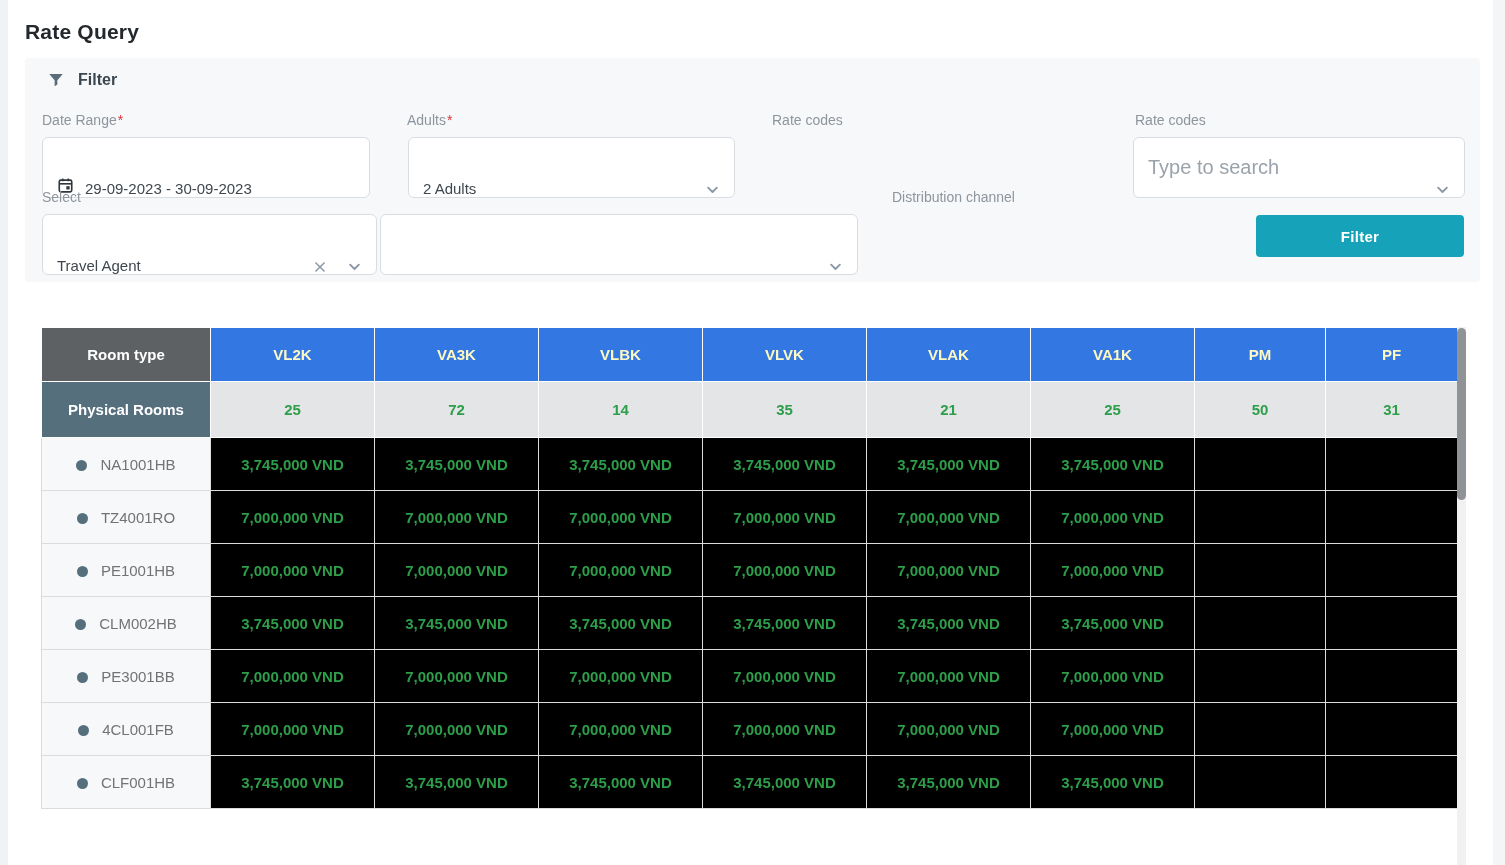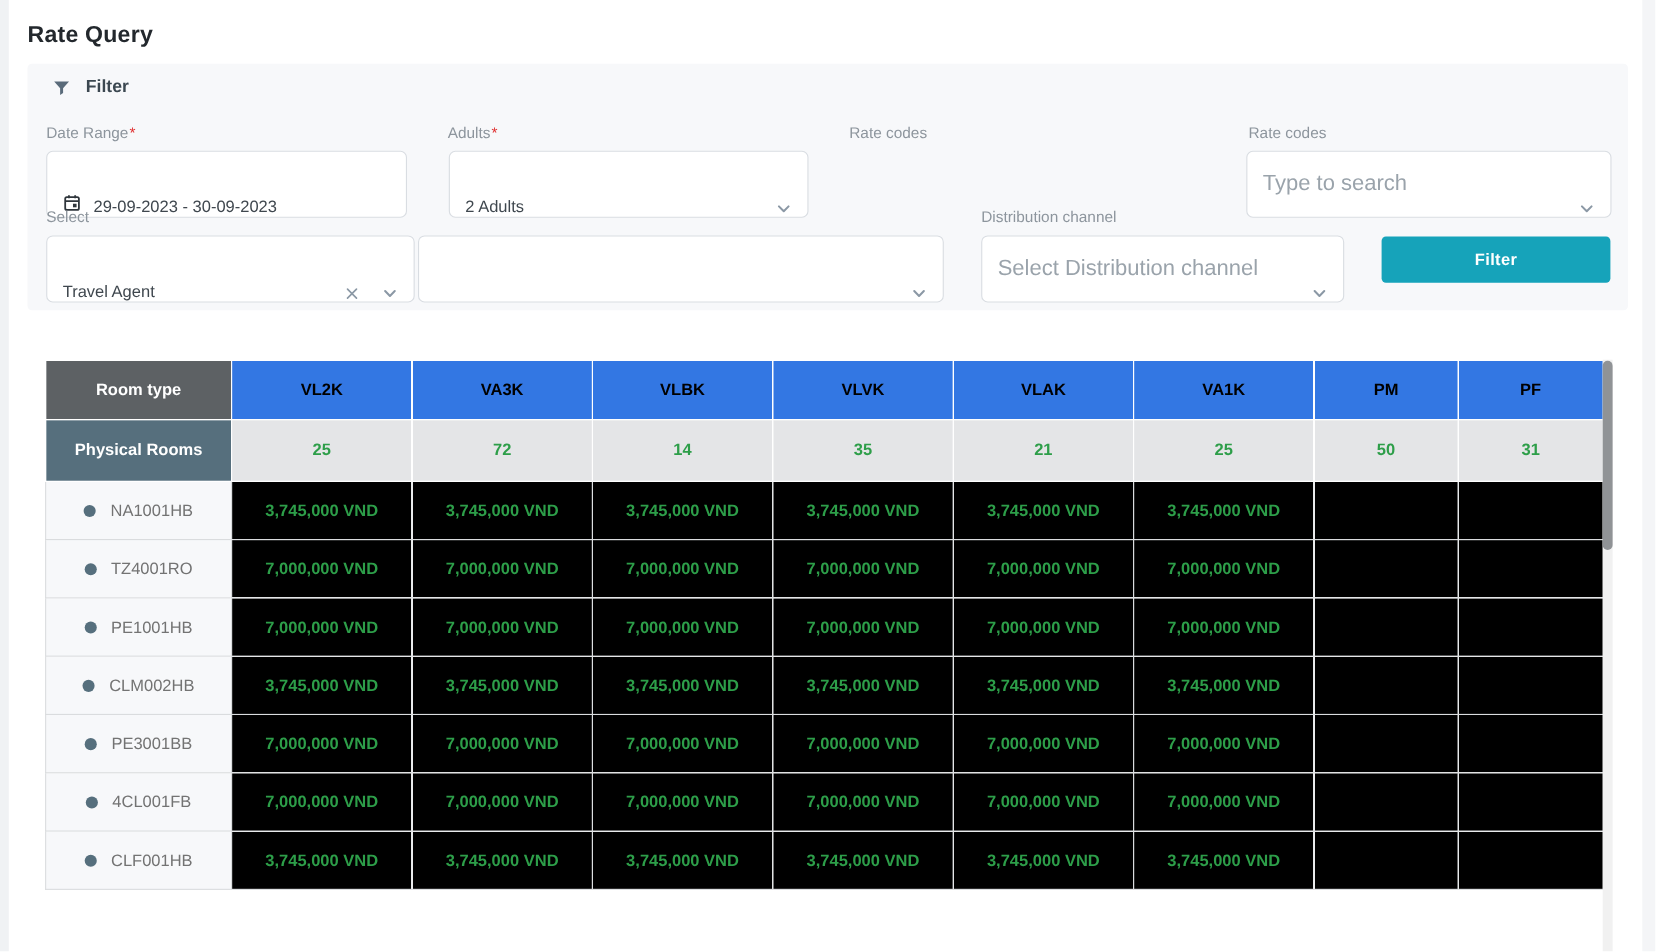--- a/index.html
+++ b/index.html
@@ -54,21 +54,21 @@
   .fbox input::placeholder{color:#9aa3ab;opacity:1}
 
   .filter-btn{position:absolute;left:1231px;top:157px;width:208px;height:42px;
     background:var(--button-teal);color:#fff;font-size:15px;font-weight:bold;
     border:none;border-radius:4px;cursor:pointer;font-family:inherit;letter-spacing:.3px}
 
   .rate-table{position:absolute;left:41px;top:327px;border-collapse:collapse;table-layout:fixed;
     border-top:1px solid #ccd1d5}
   .rate-table th,.rate-table td{font-size:15px;padding:0;text-align:center;overflow:hidden;white-space:nowrap}
   .row-header{height:54px}
-  .col-head{background:var(--header-blue);color:#000000;font-weight:bold;border:1px solid rgba(255,255,255,.92)}
+  .col-head{background:var(--header-blue);color:#fef9c3;font-weight:bold;border:1px solid rgba(255,255,255,.92)}
   .corner-cell{background:var(--corner-gray);color:#fff;font-weight:bold;text-align:left;padding-left:14px;
     border:1px solid rgba(255,255,255,.92)}
   .row-info{height:56px}
   .slate-label{background:var(--label-slate);color:#fff;font-weight:bold;text-align:left;padding-left:14px;
     border:1px solid rgba(255,255,255,.92)}
   .info-cell{background:#e4e5e7;font-weight:bold;border:1px solid rgba(255,255,255,.92)}
   .pos{color:var(--positive-green)}
   .neg{color:var(--negative-red)}
   .row-rate{height:53px}
   .code-cell{background:#f7f8fa;border:1px solid #dadcde;text-align:left;padding-left:18px;
@@ -156,28 +156,20 @@
     <span></span>
     <span class="grow"></span>
     <span class="chev">
       <svg width="15" height="15" viewBox="0 0 24 24" fill="none" stroke="#8b98a5" stroke-width="3" stroke-linecap="round" stroke-linejoin="round">
           <polyline points="5 9 12 16 19 9"></polyline>
         </svg>
     </span>
   </div>
 
   <div class="lbl" id="lbl-dist">Distribution channel</div>
-  <div class="fbox" id="box-dist">
-    <input type="text" placeholder="Select Distribution channel" style="">
-    <span class="chev">
-      <svg width="15" height="15" viewBox="0 0 24 24" fill="none" stroke="#8b98a5" stroke-width="3" stroke-linecap="round" stroke-linejoin="round">
-          <polyline points="5 9 12 16 19 9"></polyline>
-        </svg>
-    </span>
-  </div>
 
   <button class="filter-btn">Filter</button>
 </div>
 
 <table class="rate-table">
     <colgroup>
       <col style="width: 169px;">
       <col style="width: 164px;">
       <col style="width: 164px;">
       <col style="width: 164px;">

